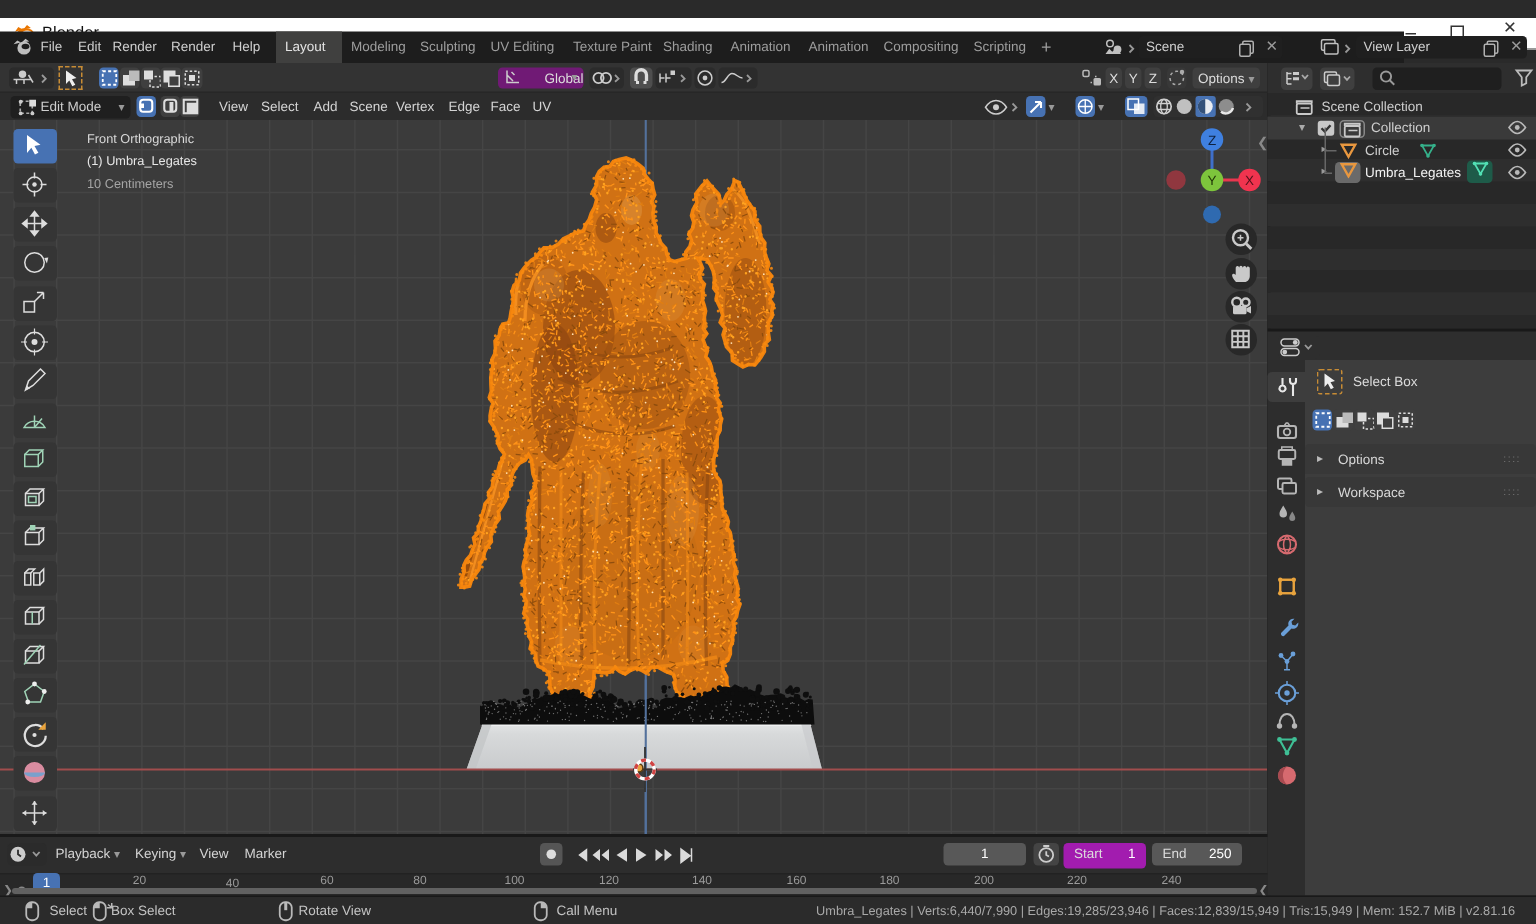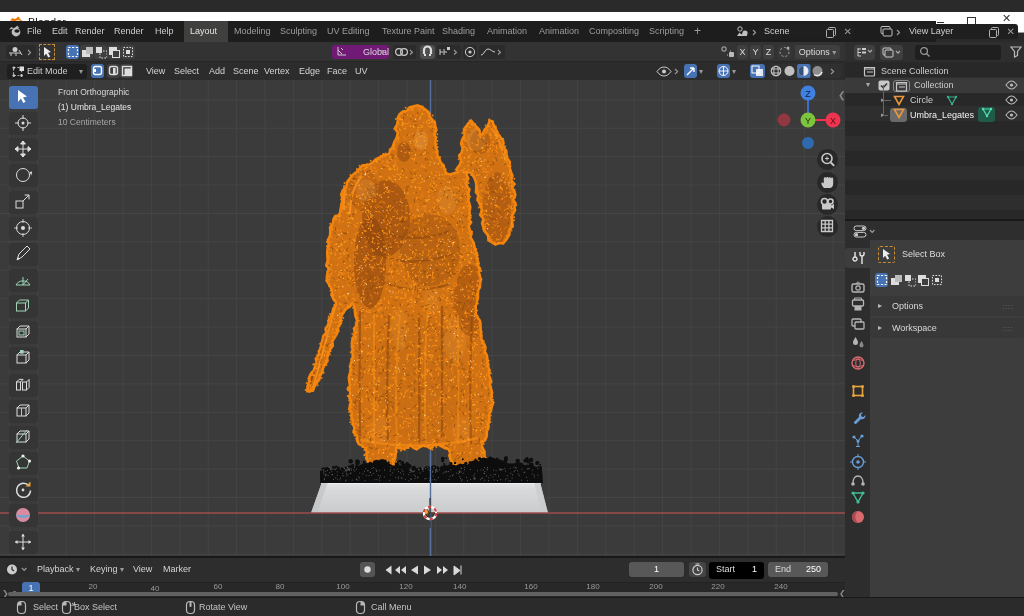--- a/index.html
+++ b/index.html
@@ -846,37 +846,37 @@
         <path d="M29 2.5l7 4.5-7 4.5z" fill="#dadada" transform="rotate(180 32.5 7)"></path>
         <path d="M42 2.5l7 4.5-7 4.5z" fill="#dadada"></path>
         <path d="M55 3l5 4-5 4zM61 3l5 4-5 4z" fill="#dadada"></path>
         <path d="M72 3l6 4.5-6 4.5zM79 2.5v9" stroke="#dadada" fill="#dadada"></path>
       </svg></span>
 <span class="abs btn" style="left:629px;top:4px;width:55px;height:15px;background:#585858;line-height:15px;color:#fff">1</span>
 <span class="abs btn" style="left:689px;top:4px;width:17px;height:15px;background:#444"><svg width="17" height="15" viewBox="0 0 17 15" style="">
         <circle cx="8.5" cy="8" r="4.6" fill="none" stroke="#ccc" stroke-width="1.2"></circle>
         <path d="M8.5 5.5V8l1.8 1M6.5 2h4" stroke="#ccc" fill="none" stroke-width="1.2"></path>
       </svg></span>
-<span class="abs btn" style="left:709px;top:4px;width:55px;height:17px;background:#000000;line-height:15px">
+<span class="abs btn" style="left:709px;top:4px;width:55px;height:17px;background:#a21caf;line-height:15px">
       <span style="position:absolute;left:7px;color:#ddd">Start</span>
       <span style="position:absolute;right:7px;color:#fff">1</span>
     </span>
 <span class="abs btn" style="left:768px;top:4px;width:60px;height:15px;background:#585858;line-height:15px">
       <span style="position:absolute;left:7px;color:#ddd">End</span>
       <span style="position:absolute;right:7px;color:#fff">250</span>
     </span>
 <div class="abs" style="left:0;top:24px;width:845px;height:17px;background:#282828;border-top:1px solid #222"></div>
 </div>
 <span class="abs small" style="left:78px;top:582px;width:30px;text-align:center;color:#9a9a9a">20</span>
 <span class="abs small" style="left:140px;top:584px;width:30px;text-align:center;color:#9a9a9a">40</span>
 <span class="abs small" style="left:203px;top:582px;width:30px;text-align:center;color:#9a9a9a">60</span>
 <span class="abs small" style="left:265px;top:582px;width:30px;text-align:center;color:#9a9a9a">80</span>
 <span class="abs small" style="left:328px;top:582px;width:30px;text-align:center;color:#9a9a9a">100</span>
 <span class="abs small" style="left:391px;top:582px;width:30px;text-align:center;color:#9a9a9a">120</span>
-<span class="abs small" style="left:453px;top:582px;width:30px;text-align:left;color:#9a9a9a">140</span>
+<span class="abs small" style="left:453px;top:582px;width:30px;text-align:center;color:#9a9a9a">140</span>
 <span class="abs small" style="left:516px;top:582px;width:30px;text-align:center;color:#9a9a9a">160</span>
 <span class="abs small" style="left:578px;top:582px;width:30px;text-align:center;color:#9a9a9a">180</span>
 <span class="abs small" style="left:641px;top:582px;width:30px;text-align:center;color:#9a9a9a">200</span>
 <span class="abs small" style="left:703px;top:582px;width:30px;text-align:center;color:#9a9a9a">220</span>
 <span class="abs small" style="left:766px;top:582px;width:30px;text-align:center;color:#9a9a9a">240</span>
 <span class="abs" style="left:22px;top:582px;width:18px;height:13px;background:#4772b3;border-radius:3px;color:#fff;text-align:center;line-height:13px;font-size:9px">1</span>
 <span class="abs" style="left:2px;top:589px;color:#888;font-size:8px">❯</span>
 <span class="abs" style="left:12px;top:591px;width:5px;height:5px;border:1px solid #888;border-radius:50%"></span>
 <div class="abs" style="left:8px;top:591.5px;width:830px;height:4.5px;background:#616161;border-radius:3px"></div>
 <span class="abs" style="left:839px;top:589px;color:#888;font-size:8px">❮</span>
@@ -896,12 +896,13 @@
 <span class="abs" style="left:185px;top:2px"><svg width="15" height="16" viewBox="0 0 15 16" style="">
         <rect x="1.5" y="1.5" width="8" height="12" rx="3.5" fill="none" stroke="#b9b9b9" stroke-width="1.2"></rect>
         <rect x="4.5" y="1.8" width="2" height="5" fill="#b9b9b9"></rect>
       </svg></span>
     <span class="abs" style="left:199px;top:0;line-height:19px;color:#c3c3c3">Rotate View</span>
 <span class="abs" style="left:355px;top:2px"><svg width="15" height="16" viewBox="0 0 15 16" style="">
         <rect x="1.5" y="1.5" width="8" height="12" rx="3.5" fill="none" stroke="#b9b9b9" stroke-width="1.2"></rect>
         <path d="M9.5 5.5a4 4 0 0 0-4-4v4z" fill="#b9b9b9"></path>
       </svg></span>
     <span class="abs" style="left:371px;top:0;line-height:19px;color:#c3c3c3">Call Menu</span>
+<span class="abs" style="right:14px;top:0;line-height:19px;color:#a9a9a9;font-size:8.5px">Umbra_Legates | Verts:6,440/7,990 | Edges:19,285/23,946 | Faces:12,839/15,949 | Tris:15,949 | Mem: 152.7 MiB | v2.81.16</span>
 </div>
 </body></html>

